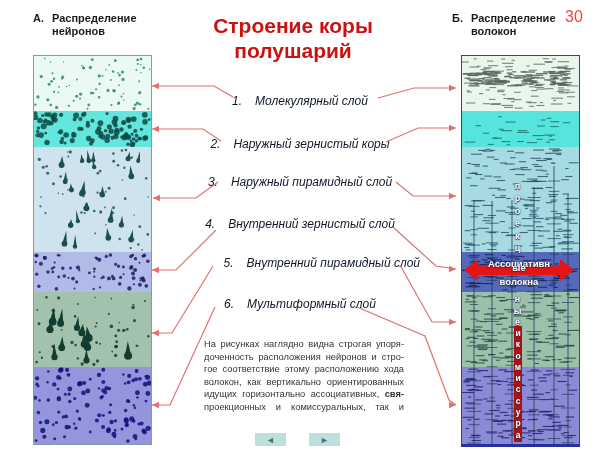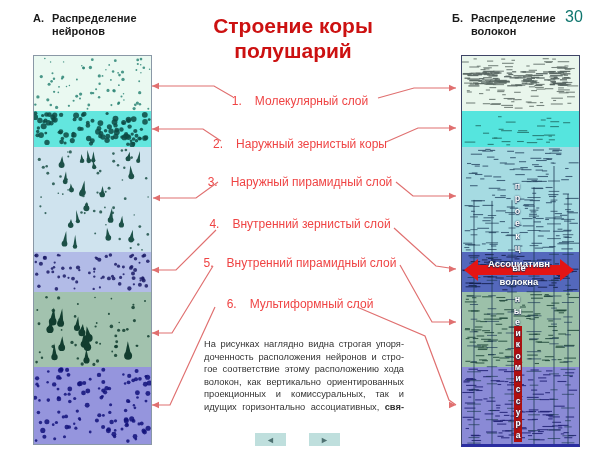--- a/index.html
+++ b/index.html
@@ -3,27 +3,27 @@
 <meta charset="utf-8">
 <style>
   html,body{margin:0;padding:0;background:#fff;}
   #slide{position:relative;width:600px;height:450px;background:#ffffff;overflow:hidden;
          font-family:"Liberation Sans", sans-serif;}
   .hdr-label{position:absolute;font-size:11px;font-weight:bold;color:#1a1a1a;line-height:13px;}
   .hdr-marker{position:absolute;left:0;top:0;}
   .hdr-text{display:block;padding-left:19px;width:100px;}
   #title{position:absolute;left:193px;top:13px;width:200px;text-align:center;
          font-size:21px;font-weight:bold;line-height:25px;}
-  #page-number{position:absolute;left:565px;top:8px;font-size:16px;color:#0f766e;}
+  #page-number{position:absolute;left:565px;top:8px;font-size:16px;color:#ef4444;}
   .strip{position:absolute;top:55px;width:117px;height:388px;}
   #left-strip{left:33px;border:1px solid #8a98a6;}
   #right-strip{left:461px;border:1px solid #3e4466;border-bottom:3px solid #2a2da0;}
   .strip svg{position:absolute;left:0;top:0;}
   #layer-list{position:absolute;left:180px;top:0;width:240px;}
-  .list-item{position:absolute;left:0;width:240px;text-align:center;font-size:12px;color:#ef4444;white-space:nowrap;}
+  .list-item{position:absolute;left:0;width:240px;text-align:center;font-size:12px;color:#0f172a;white-space:nowrap;font-style:italic;}
   .list-num{margin-right:13px;}
   #leader-svg{position:absolute;left:0;top:0;pointer-events:none;}
   #para{position:absolute;left:204px;top:338px;width:200px;font-size:9.3px;color:#333;line-height:12.6px;}
   .para-line{white-space:nowrap;text-align:justify;text-align-last:justify;height:12.6px;}
   .para-line.last{text-align-last:left;}
   .para-b{font-weight:bold;}
   .nav-btn{position:absolute;top:433px;width:31px;height:13px;border:none;padding:0;
            display:flex;align-items:center;justify-content:center;font-size:9px;cursor:pointer;}
   .assoc-line{position:absolute;width:112px;text-align:center;color:#fff;font-weight:bold;
               font-size:9.5px;text-shadow:0 0 2px #223355,0 1px 1px #223355;}
@@ -1448,21 +1448,21 @@
       <div class="assoc-line" style="top: 9px;">Ассоциативн</div>
       <div class="assoc-line" style="top: 13px;">ые</div>
       <div class="assoc-line" style="top: 27px;">волокна</div>
     </div>
 
   <div id="layer-list">
       <div class="list-item" style="top: 94px;"><span class="list-num">1.</span><span>Молекулярный слой</span></div>
       <div class="list-item" style="top: 137px;"><span class="list-num">2.</span><span>Наружный зернистый коры</span></div>
       <div class="list-item" style="top: 175px;"><span class="list-num">3.</span><span>Наружный пирамидный слой</span></div>
       <div class="list-item" style="top: 217px;"><span class="list-num">4.</span><span>Внутренний зернистый слой</span></div>
-      <div class="list-item" style="top: 256px;"><span class="list-num">5.</span><span>Внутренний пирамидный слой</span></div>
+      <div class="list-item" style="top: 256px; text-align: right;"><span class="list-num">5.</span><span>Внутренний пирамидный слой</span></div>
       <div class="list-item" style="top: 297px;"><span class="list-num">6.</span><span>Мультиформный слой</span></div>
     </div>
 
   <svg id="leader-svg" width="600" height="450">
       <polyline points="233,97 214,86 152,86" fill="none" stroke="#e07070" stroke-width="1.2"></polyline>
       <polygon points="152,86 159,82.8 159,89.2" fill="#e07070"></polygon>
       <polyline points="221,141 203,129 152,129" fill="none" stroke="#e07070" stroke-width="1.2"></polyline>
       <polygon points="152,129 159,125.8 159,132.2" fill="#e07070"></polygon>
       <polyline points="218,182 196,198 153,198" fill="none" stroke="#e07070" stroke-width="1.2"></polyline>
       <polygon points="153,198 160,194.8 160,201.2" fill="#e07070"></polygon>
@@ -1484,22 +1484,22 @@
       <polygon points="456,322 449,318.8 449,325.2" fill="#e07070"></polygon>
       <polyline points="357,307 425,336 449,400 456,405" fill="none" stroke="#e07070" stroke-width="1.2"></polyline>
       <polygon points="456,405 449,401.8 449,408.2" fill="#e07070"></polygon>
     </svg>
 
   <div id="para">
       <div class="para-line"><span>На рисунках наглядно видна строгая упоря-</span></div>
       <div class="para-line"><span>доченность расположения нейронов и стро-</span></div>
       <div class="para-line"><span>гое соответствие этому расположению хода</span></div>
       <div class="para-line"><span>волокон, как вертикально ориентированных</span></div>
+      <div class="para-line"><span>идущих горизонтально ассоциативных, </span><span class="para-b">свя-</span></div>
       <div class="para-line"><span>проекционных и комиссуральных, так и</span></div>
-      <div class="para-line"><span>идущих горизонтально ассоциативных, </span><span class="para-b">свя-</span></div>
     </div>
 
   <button class="nav-btn" style="left: 255px; background: rgb(191, 223, 221); color: rgb(79, 114, 114);">
     <span>◄</span>
   </button>
   <button class="nav-btn" style="left: 309px; background: rgb(191, 223, 221); color: rgb(79, 114, 114);">
     <span>►</span>
   </button>
 
 </div>

